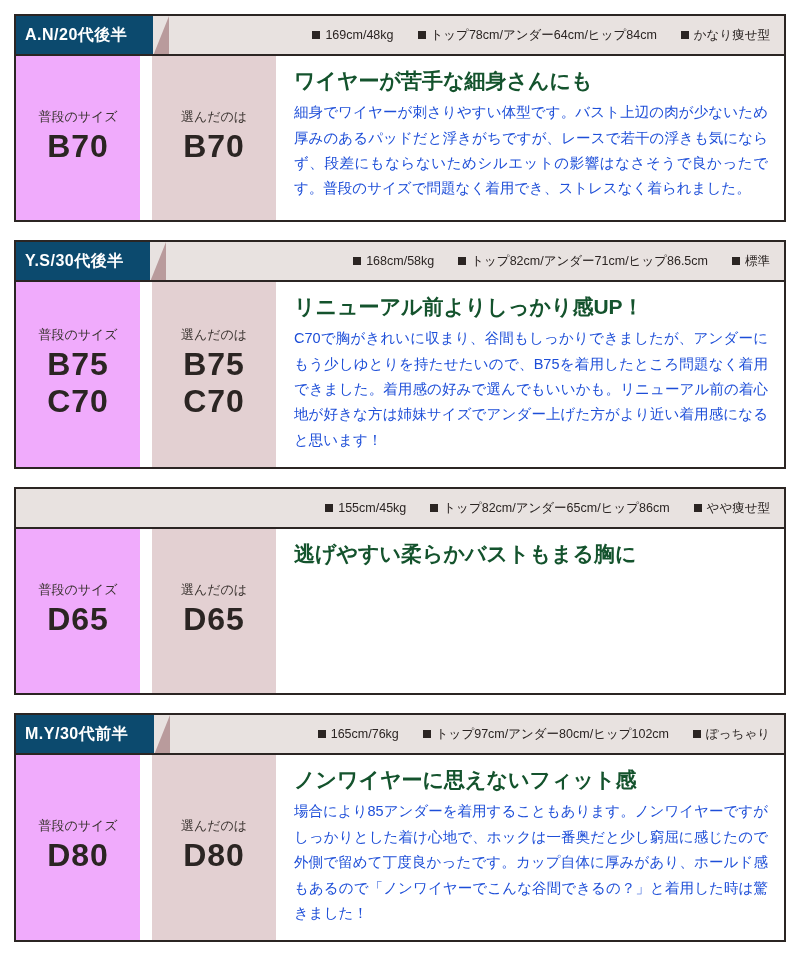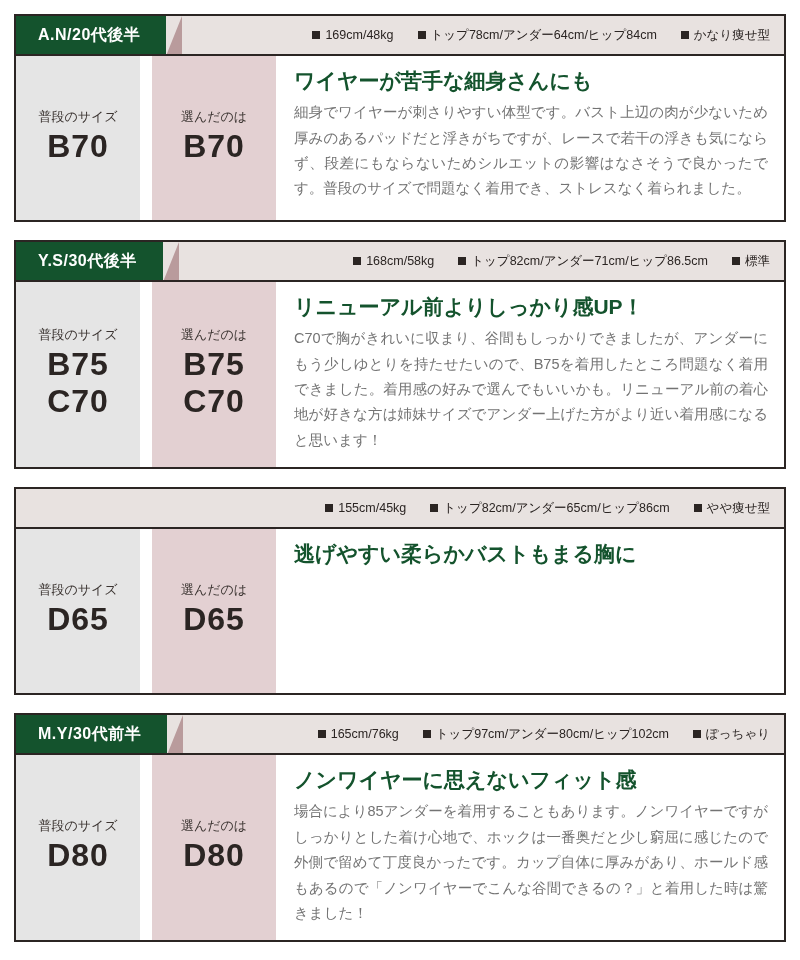--- a/index.html
+++ b/index.html
@@ -28,27 +28,27 @@
   .card-header {
     display: flex;
     align-items: stretch;
     height: 40px;
     background: #e8e2e0;
     border-bottom: 2px solid #2b2523;
     position: relative;
     overflow: hidden;
   }
   .hdr-name {
-    background: #14532d;
+    background: #0c4a6e;
     color: #ffffff;
     font-size: 16px;
     font-weight: bold;
     display: flex;
     align-items: center;
-    padding: 0 26px 0 22px;
+    padding: 0 26px 0 9px;
     letter-spacing: 0.5px;
     position: relative;
     white-space: nowrap;
   }
   .hdr-name::after {
     content: "";
     position: absolute;
     right: -16px;
     top: 0;
     width: 0;
@@ -87,21 +87,21 @@
   }
   .size-col {
     width: 124px;
     display: flex;
     flex-direction: column;
     align-items: center;
     justify-content: center;
     padding: 8px 2px 12px 2px;
     text-align: center;
   }
-  .size-usual { background: #e5e5e5; }
+  .size-usual { background: #f0abfc; }
   .size-chosen {
     background: #e3d0d2;
     position: relative;
     margin-left: 12px;
   }
   .size-label {
     font-size: 13px;
     color: #3a3330;
     margin-bottom: 2px;
     white-space: nowrap;
@@ -122,21 +122,21 @@
   .review-title {
     font-size: 21px;
     font-weight: bold;
     color: #14532d;
     margin: 0 0 6px 0;
     line-height: 1.25;
   }
   .review-text {
     font-size: 14.5px;
     line-height: 1.75;
-    color: #737373;
+    color: #1d4ed8;
     margin: 0;
     text-align: justify;
   }
 </style>
 </head>
 <body>
 
 <div id="page">
 
   <div class="review-card">

